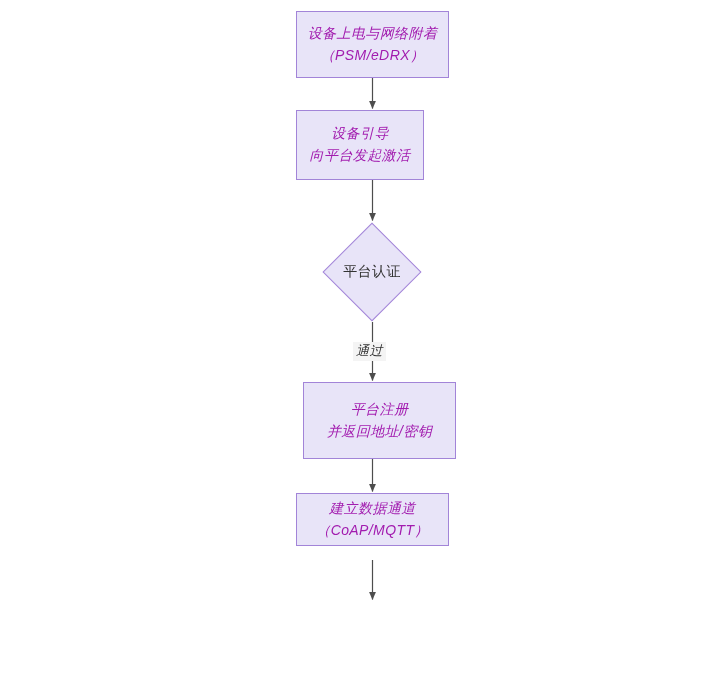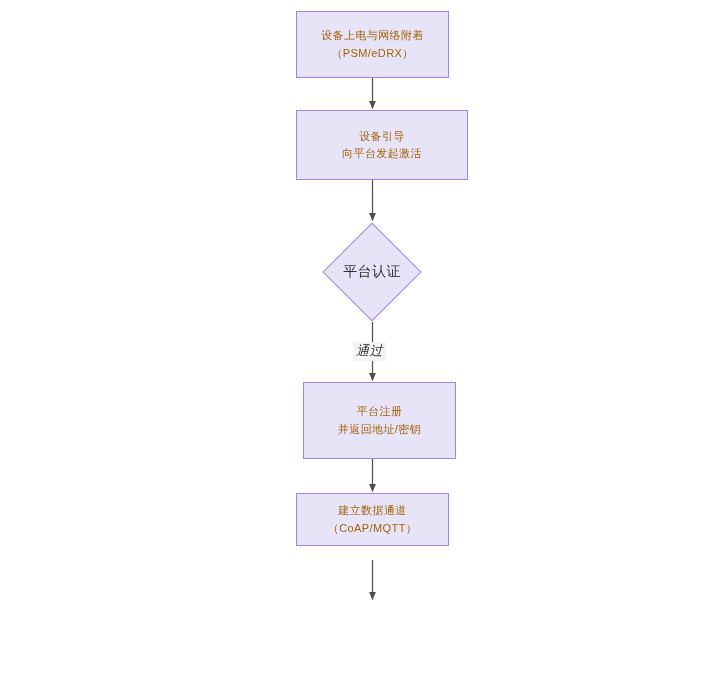--- a/index.html
+++ b/index.html
@@ -30,26 +30,27 @@
   }
   .node {
     position: absolute;
     box-sizing: border-box;
     display: flex;
     flex-direction: column;
     align-items: center;
     justify-content: center;
     background: #e8e4f8;
     border: 1.4px solid #a284d8;
-    color: #a16207;
-    font-size: 11px;
+    color: #a21caf;
+    font-size: 14px;
     line-height: 1.55;
     text-align: center;
     letter-spacing: 0.4px;
     z-index: 2;
+    font-style: italic;
   }
   .node .line {
     display: block;
     white-space: nowrap;
   }
   .node-diamond {
     position: absolute;
     box-sizing: border-box;
     display: flex;
     align-items: center;
@@ -112,21 +113,21 @@
     <line x1="372.5" y1="459" x2="372.5" y2="491.5" stroke="#4d4d4d" stroke-width="1.2" marker-end="url(#arrowhead)"></line>
 
     <line x1="372.5" y1="560" x2="372.5" y2="599.5" stroke="#4d4d4d" stroke-width="1.2" marker-end="url(#arrowhead)"></line>
   </svg>
 
   <div class="node" id="node-n1" style="left:296px; top:11px; width:153px; height:67px;">
     <span class="line">设备上电与网络附着</span>
     <span class="line">（PSM/eDRX）</span>
   </div>
 
-  <div class="node" id="node-n2" style="left:296px; top:110px; width:172px; height:70px;">
+  <div class="node" id="node-n2" style="left:296px; top:110px; width:128px; height:70px;">
     <span class="line">设备引导</span>
     <span class="line">向平台发起激活</span>
   </div>
 
   <div class="node-diamond" id="node-n3" style="left:322px; top:222px; width:100px; height:100px;">
     <span class="diamond-shape"></span>
     <span class="diamond-label">平台认证</span>
   </div>
 
   <div class="edge-label" id="edge-label-e3" style="left:353px; top:342px;font-style:italic;">通过</div>

